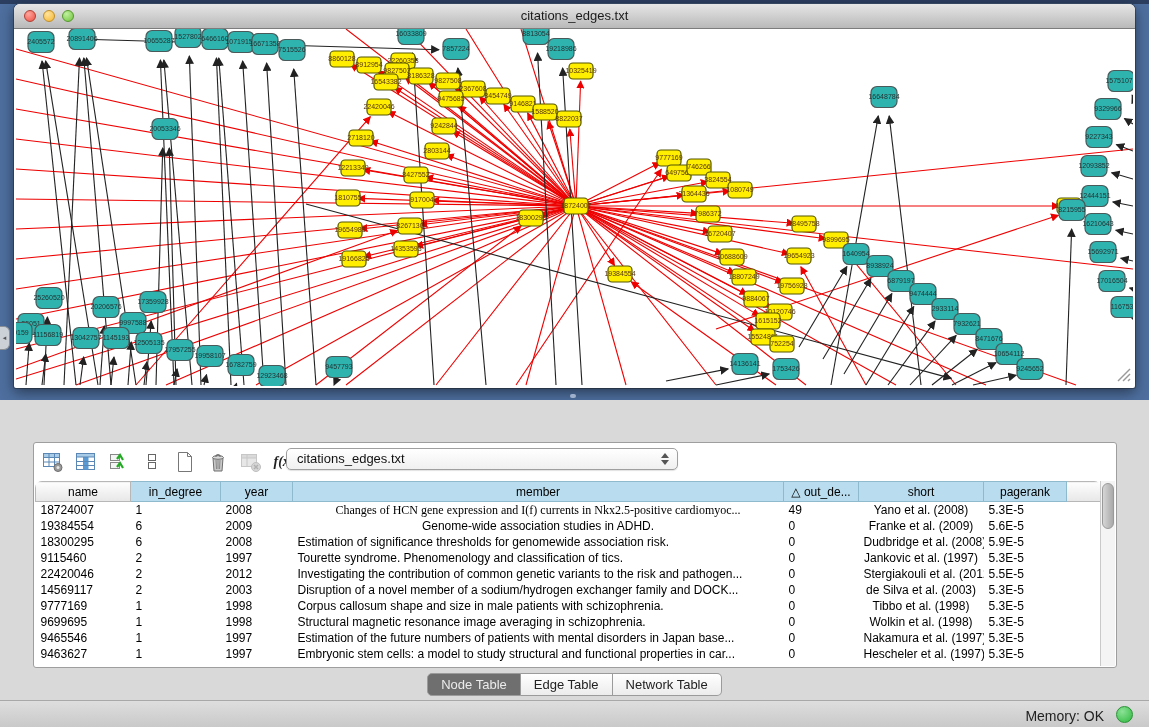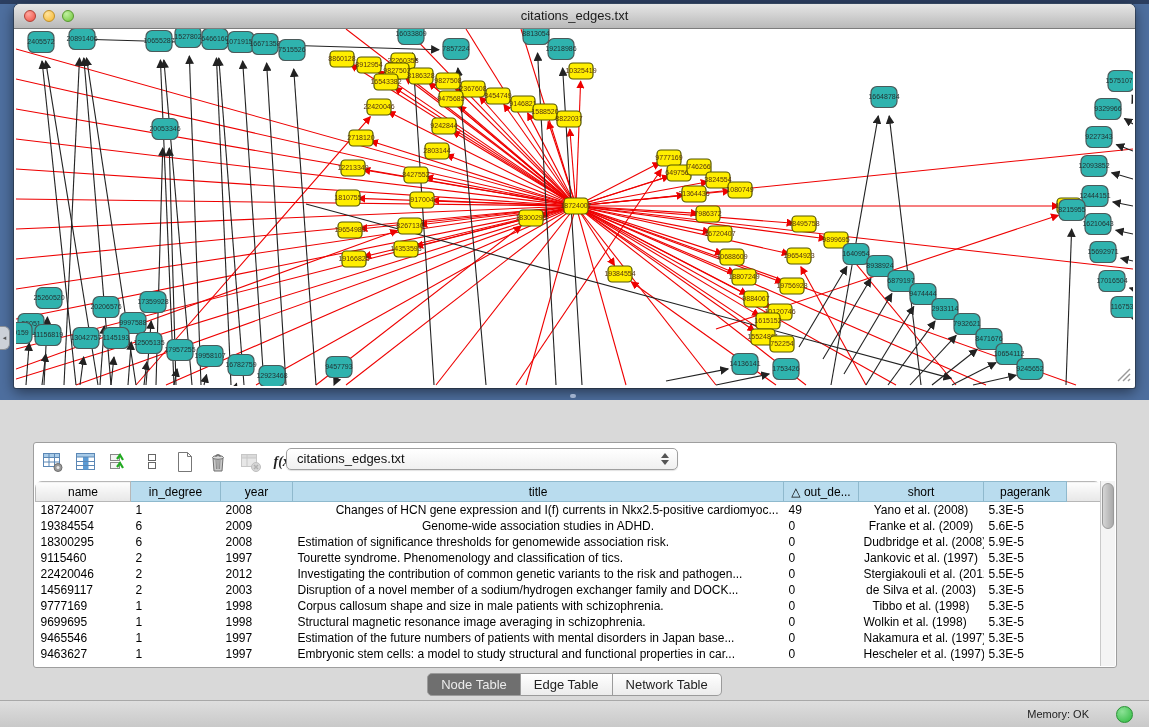--- a/index.html
+++ b/index.html
@@ -69,21 +69,21 @@
   .tabs{position:absolute;left:0;right:0;top:273px;display:flex;justify-content:center;}
   .seg{font-size:13px;line-height:21px;padding:0 13px;background:linear-gradient(#ffffff,#ececec);
       color:#222;border:1px solid #9b9b9b;border-left:none;}
   .seg.first{border-left:1px solid #9b9b9b;border-radius:5px 0 0 5px;}
   .seg.last{border-radius:0 5px 5px 0;}
   .seg.active{background:#6f6f6f;color:#ececec;}
 
   
   .status-bar{position:absolute;left:0;top:700px;width:1149px;height:27px;
       background:linear-gradient(#dedede,#c9c9c9);border-top:1px solid #a8a8a8;box-sizing:border-box;}
-  .memory-label{position:absolute;right:60px;top:7px;font-size:11px;color:#222;}
+  .memory-label{position:absolute;right:45px;top:7px;font-size:14px;color:#222;}
   .memory-dot{position:absolute;right:16px;top:5px;width:15px;height:15px;border-radius:50%;
       background:radial-gradient(circle at 35% 30%,#8ce296,#2eb93f);border:1px solid #279233;}
 </style>
 </head>
 <body>
 
 <div id="app">
 
   <div class="network-area">
     <div class="top-strip"></div>
@@ -749,33 +749,33 @@
               <col style="width: 75px;">
               <col style="width: 125px;">
               <col style="width: 83px;">
               <col>
             </colgroup>
           <thead>
               <tr id="thead-row">
                 <th class="plain">name</th>
                 <th class="sel">in_degree</th>
                 <th class="sel">year</th>
-                <th class="sel">title</th>
+                <th class="sel">member</th>
                 <th class="sel">△ out_de...</th>
                 <th class="sel">short</th>
                 <th class="sel">pagerank</th>
                 <th class="plain"></th>
               </tr>
             </thead>
           <tbody id="tbody">
               <tr>
                 <td style="text-align: left;">18724007</td>
                 <td style="text-align: left;">1</td>
                 <td style="text-align: left;">2008</td>
-                <td style="text-align: right;">Changes of HCN gene expression and I(f) currents in Nkx2.5-positive cardiomyoc...</td>
+                <td style="text-align: center; font-family: Liberation Serif, serif;">Changes of HCN gene expression and I(f) currents in Nkx2.5-positive cardiomyoc...</td>
                 <td style="text-align: left;">49</td>
                 <td style="text-align: center; margin-top: 46px;">Yano et al. (2008)</td>
                 <td style="text-align: left;">5.3E-5</td>
                 <td style="text-align: left;"></td>
               </tr>
               <tr>
                 <td style="text-align: left;">19384554</td>
                 <td style="text-align: left;">6</td>
                 <td style="text-align: left;">2009</td>
                 <td style="text-align: center;">Genome-wide association studies in ADHD.</td>
@@ -833,21 +833,21 @@
                 <td style="text-align: center;">Tibbo et al. (1998)</td>
                 <td style="text-align: left;">5.3E-5</td>
                 <td style="text-align: left;"></td>
               </tr>
               <tr>
                 <td style="text-align: left;">9699695</td>
                 <td style="text-align: left;">1</td>
                 <td style="text-align: left;">1998</td>
                 <td style="text-align: left;">Structural magnetic resonance image averaging in schizophrenia.</td>
                 <td style="text-align: left;">0</td>
-                <td style="text-align: left;">Wolkin et al. (1998)</td>
+                <td style="text-align: center;">Wolkin et al. (1998)</td>
                 <td style="text-align: left;">5.3E-5</td>
                 <td style="text-align: left;"></td>
               </tr>
               <tr>
                 <td style="text-align: left;">9465546</td>
                 <td style="text-align: left;">1</td>
                 <td style="text-align: left;">1997</td>
                 <td style="text-align: left;">Estimation of the future numbers of patients with mental disorders in Japan base...</td>
                 <td style="text-align: left;">0</td>
                 <td style="text-align: center;">Nakamura et al. (1997)</td>

